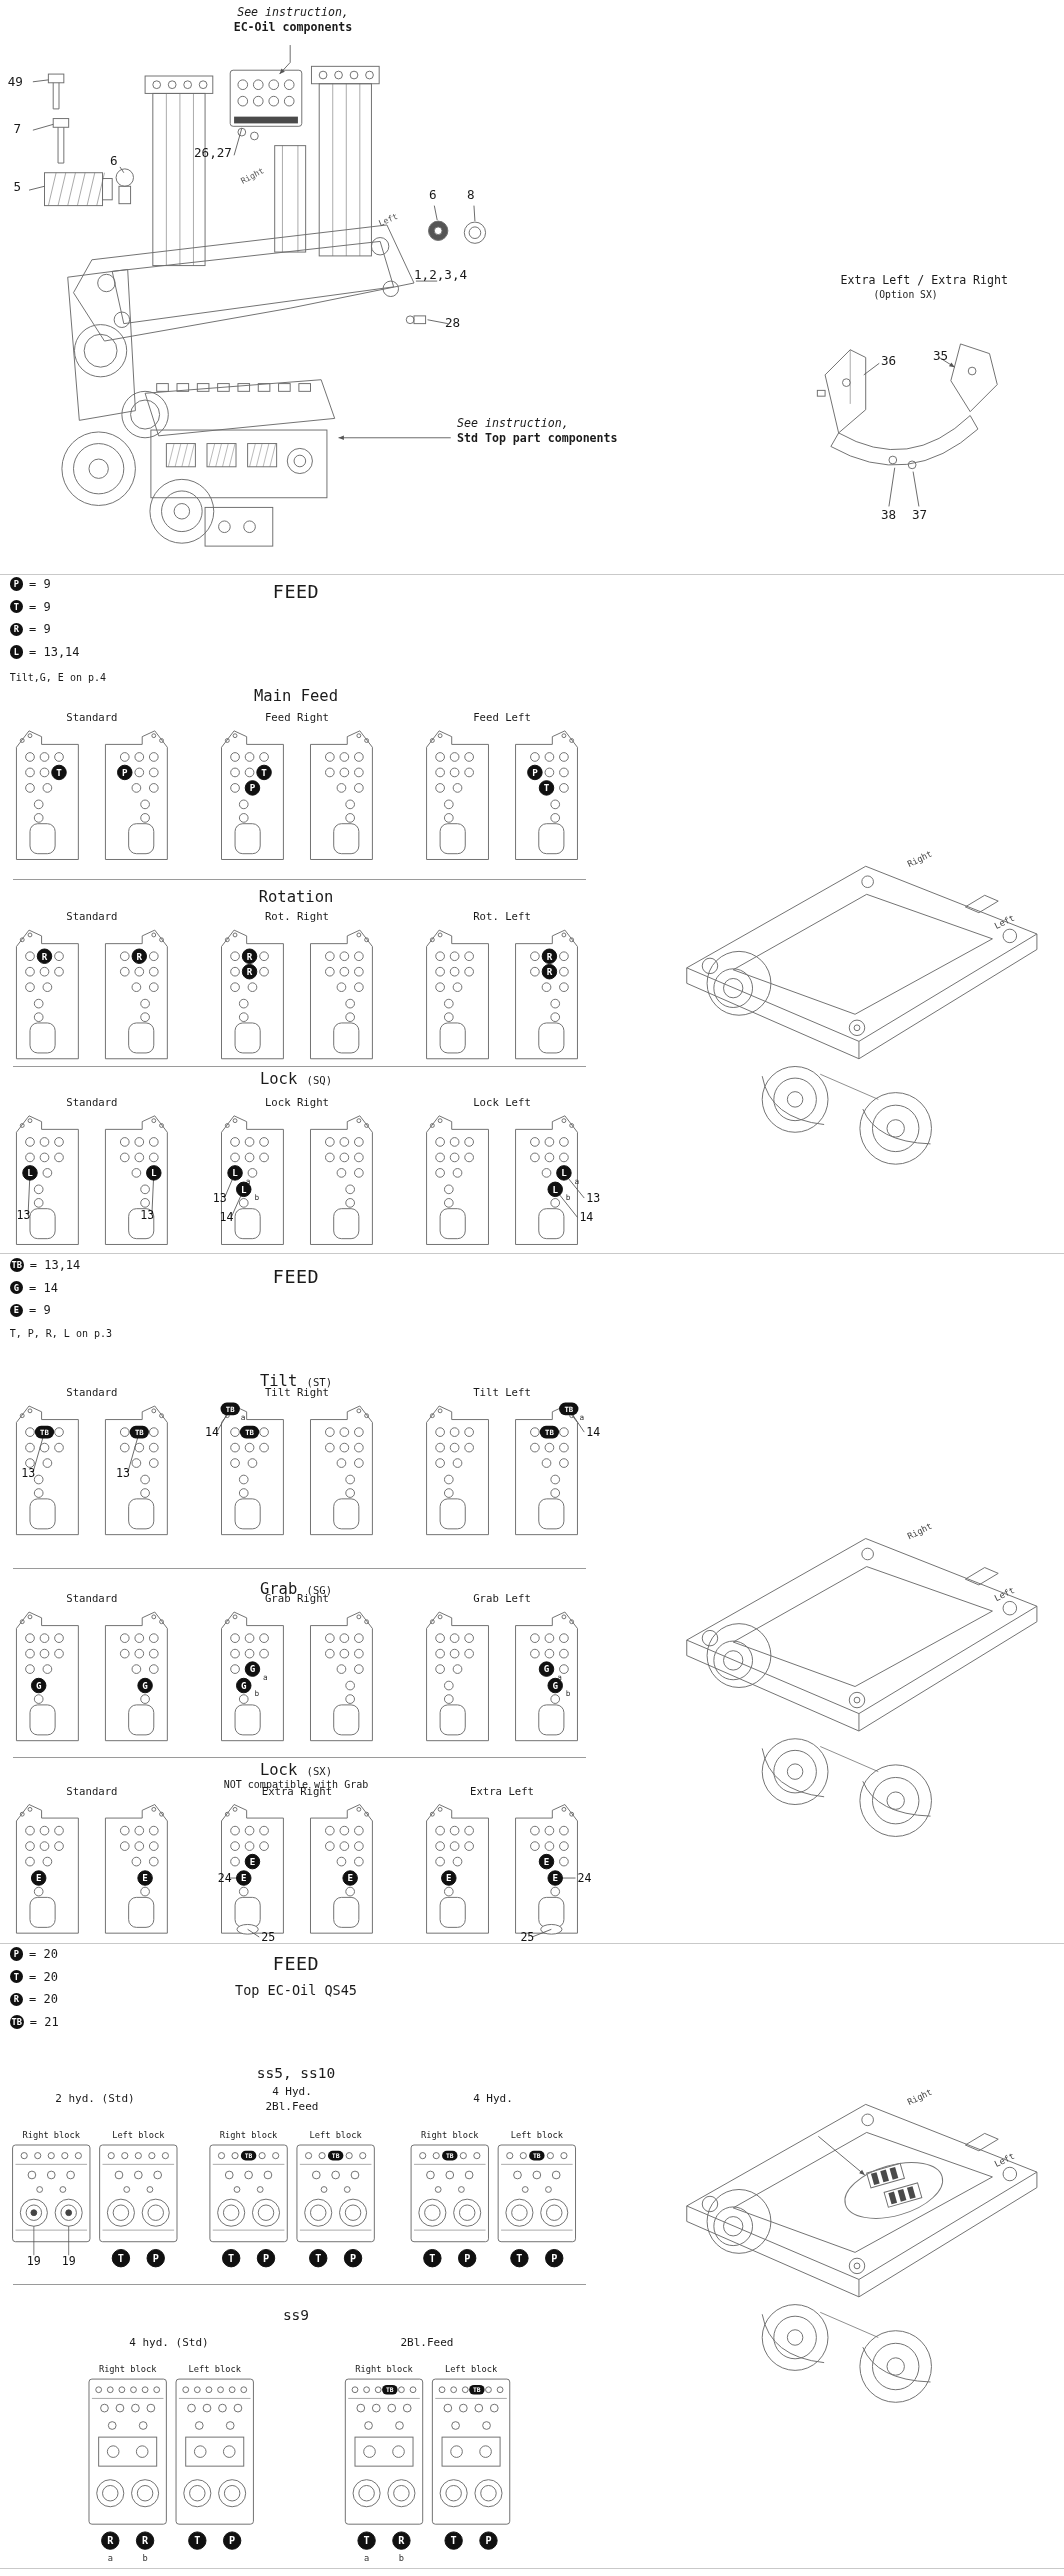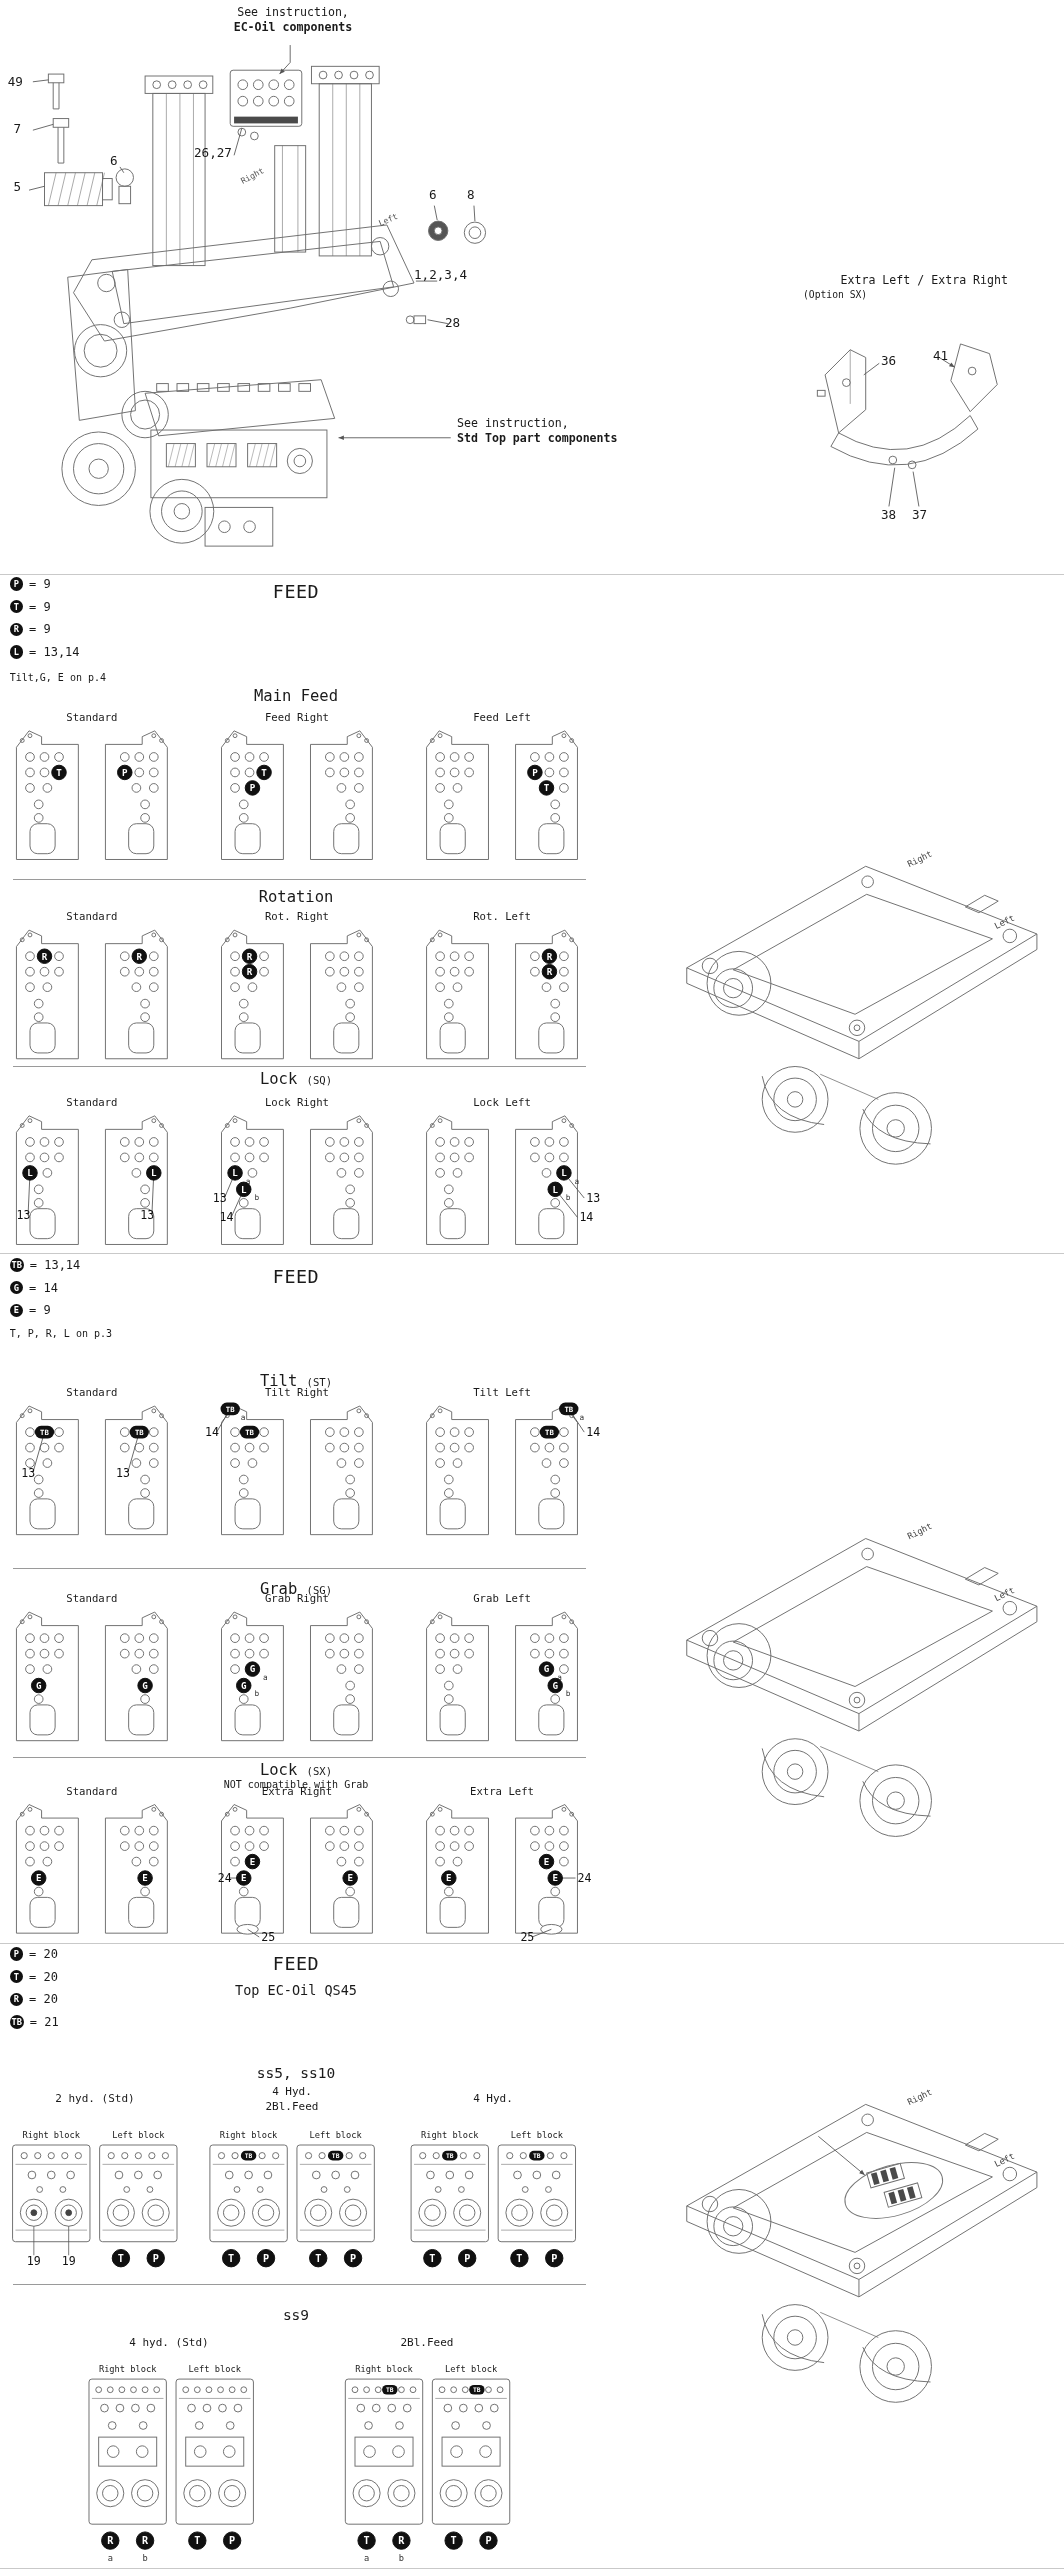--- a/index.html
+++ b/index.html
@@ -5,21 +5,21 @@
   *{margin:0;padding:0;box-sizing:border-box}
   html,body{background:#fff}
   .page{position:relative;width:1064px;height:2576px;background:#fff;overflow:hidden;
         font-family:"DejaVu Sans Mono","Liberation Mono",monospace;color:#1a1a1a}
   .abs{position:absolute}
   .hr{position:absolute;left:0;width:1064px;height:1px;background:#c9c9c9}
   .hr-sub{position:absolute;height:1px;background:#9a9a9a}
   .txt{font-size:12.6px;white-space:nowrap}
   .tiny{font-size:10px;white-space:nowrap}
   .note{font-size:11.6px;line-height:1.3;white-space:nowrap}
-  .note .l1{display:block}
+  .note .l1{font-style:italic;display:block}
   .note .l2{font-weight:bold;display:block}
   .cwrap{position:absolute;left:0;width:592px;text-align:center}
   .t-feed{font-size:18.4px;letter-spacing:0.5px}
   .t-sec{font-size:15.5px}
   .t-sec .sfx{font-size:10.6px}
   .t-sub14{font-size:13.5px}
   .t-ss{font-size:14.5px}
   .t-cfg{position:absolute;font-size:11px;line-height:1.35;text-align:center;white-space:nowrap}
   .t-opt{font-size:11.6px}
   .t-opt2{font-size:9.7px}
@@ -1242,23 +1242,23 @@
   <div class="abs txt" style="left:110px;top:153px">6</div>
   <div class="abs txt" style="left:194px;top:145px">26,27</div>
   <div class="abs txt" style="left:429px;top:187px">6</div>
   <div class="abs txt" style="left:467px;top:187px">8</div>
   <div class="abs txt" style="left:414px;top:267px">1,2,3,4</div>
   <div class="abs txt" style="left:445px;top:315px">28</div>
   <div class="abs rot" style="left:239px;top:177px;transform:rotate(-28deg)">Right</div>
   <div class="abs rot" style="left:377px;top:219px;transform:rotate(-24deg)">Left</div>
 
   <div class="abs t-opt" style="left:803px;top:273px;width:205px;text-align:right">Extra Left / Extra Right</div>
-  <div class="abs t-opt2" style="left:803px;top:289px;width:205px;text-align:left">(Option SX)</div>
+  <div class="abs t-opt2" style="left:803px;top:289px;width:205px;text-align:center">(Option SX)</div>
   <div class="abs txt" style="left:881px;top:353px">36</div>
-  <div class="abs txt" style="left:933px;top:348px">41</div>
+  <div class="abs txt" style="left:933px;top:348px">35</div>
   <div class="abs txt" style="left:881px;top:507px">38</div>
   <div class="abs txt" style="left:912px;top:507px">37</div>
 
   <div class="cwrap t-feed" style="top:581px">FEED</div>
   <div id="legend-p3" class="legend" style="left:9.7px;top:577px">
       <div class="lrow">
         <span class="lsym">P</span>
         <span>= 9</span>
       </div>
       <div class="lrow">

